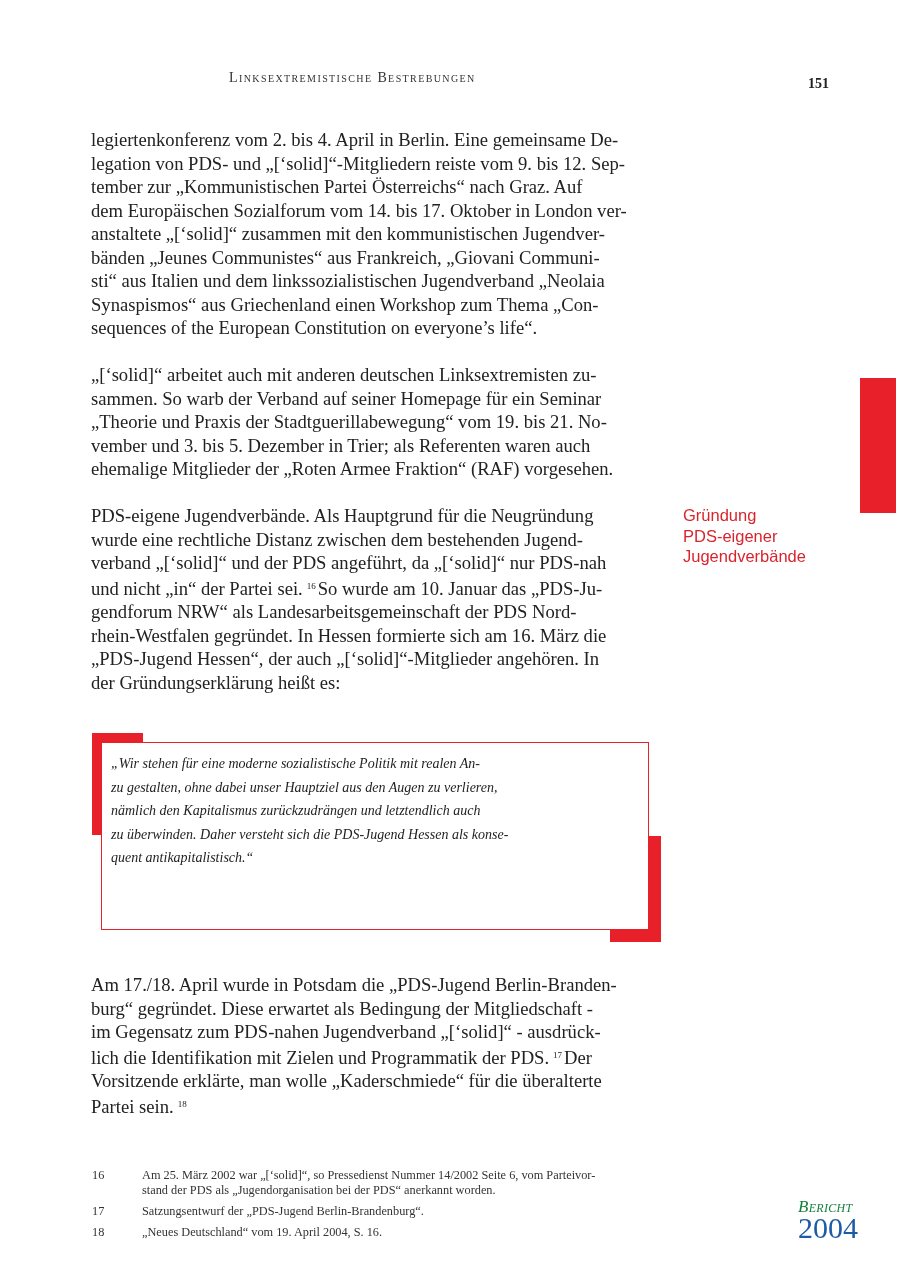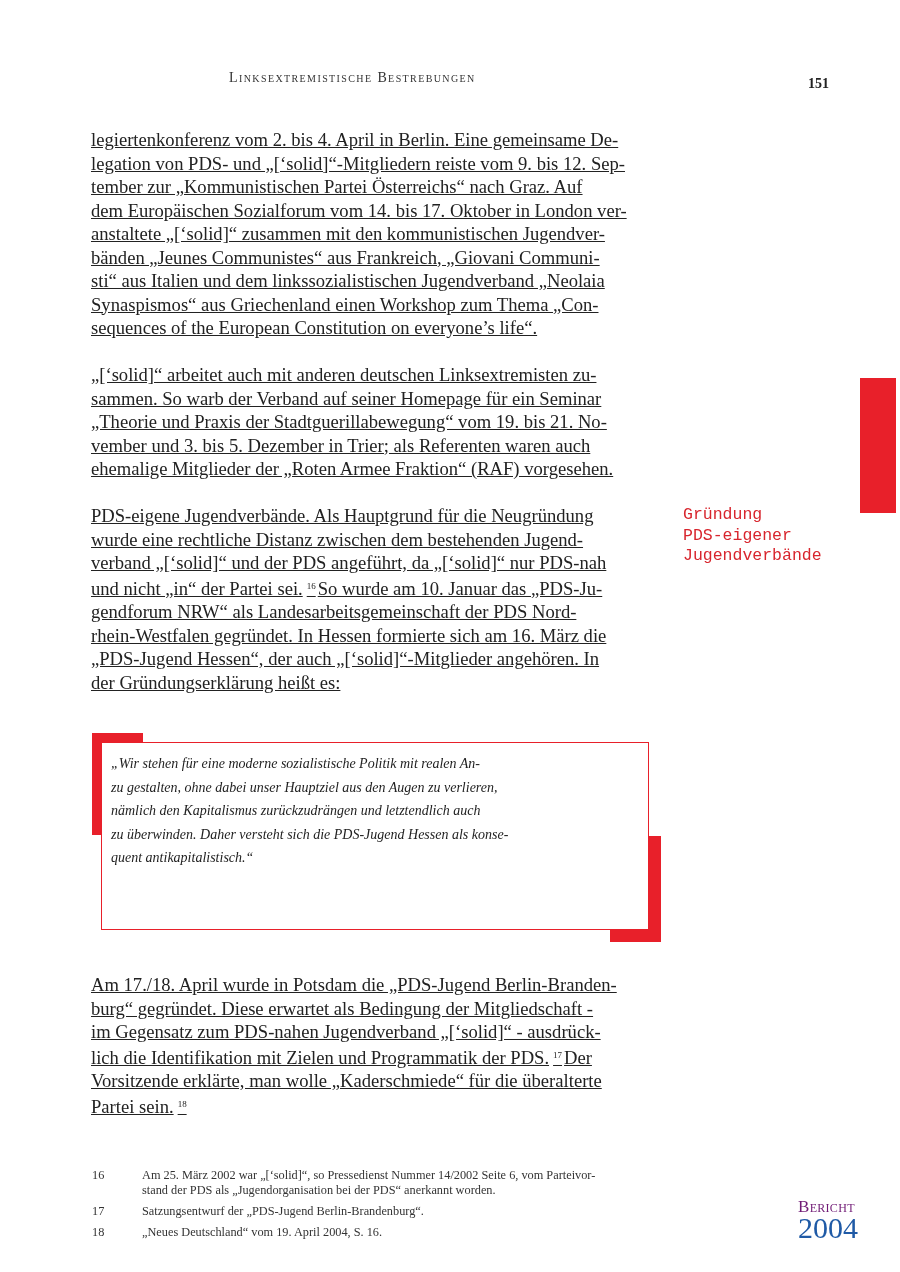--- a/index.html
+++ b/index.html
@@ -14,28 +14,28 @@
     }
     .page-number {
       position: absolute; left: 808px; top: 76px;
       font-family: "Liberation Serif", serif; font-weight: bold; font-size: 14px; color: #222;
     }
     .body-text {
       position: absolute; left: 91px; width: 572px;
       font-family: "Liberation Serif", serif; font-size: 18.6px; line-height: 23.5px; color: #222;
     }
     .body-text p { margin: 0; }
-    .body-text .line { display: block; white-space: nowrap; text-decoration: underline; }
+    .body-text .line { display: block; white-space: nowrap; }
     sup.fn { font-size: 9px; vertical-align: 6px; margin: 0 2px 0 4px; }
     .red-tab {
       position: absolute; left: 860px; top: 378px; width: 36px; height: 135px; background: #e8202a;
     }
     .margin-note {
       position: absolute; left: 683px; top: 505px;
-      font-family: Liberation Mono, monospace; font-size: 16.5px; line-height: 20.5px; color: #d8252d;
+      font-family: Liberation Sans, sans-serif; font-size: 16.5px; line-height: 20.5px; color: #d8252d;
     }
     .margin-note span { display: block; }
     .quote-corner-tl { position: absolute; left: 92px; top: 733px; width: 51px; height: 102px; background: #e8202a; }
     .quote-corner-br { position: absolute; left: 610px; top: 836px; width: 51px; height: 106px; background: #e8202a; }
     .quote-box {
       position: absolute; left: 101px; top: 742px; width: 548px; height: 188px;
       border: 1.5px solid #e8202a; background: #fff; box-sizing: border-box;
     }
     .quote-text {
       position: absolute; left: 111px; top: 752px; width: 530px;
@@ -46,21 +46,21 @@
       position: absolute; left: 92px; top: 1168px; width: 560px;
       font-family: "Liberation Serif", serif; font-size: 12.3px; line-height: 15px; color: #333;
     }
     .fn-row { display: flex; margin-bottom: 6px; }
     .fn-num { width: 50px; flex: none; }
     .fn-text .line { display: block; white-space: nowrap; }
     .brand {
       position: absolute; left: 798px; top: 1198px; text-align: left;
       font-family: "Liberation Serif", serif;
     }
-    .brand-word { display: block; font-variant: small-caps; font-size: 17px; color: #701a75; letter-spacing: 0.3px; line-height: 17px; }
+    .brand-word { display: block; font-variant: small-caps; font-size: 17px; color: #15803d; letter-spacing: 0.3px; line-height: 17px; font-style: italic; }
     .brand-year { display: block; font-size: 30px; color: #1f5aa6; line-height: 28px; margin-top: -1px; text-align: right; }
   </style>
 </head>
 <body>
 
 <div class="running-head">Linksextremistische Bestrebungen</div>
 <div class="page-number">151</div>
 
 <div class="red-tab"></div>
 

